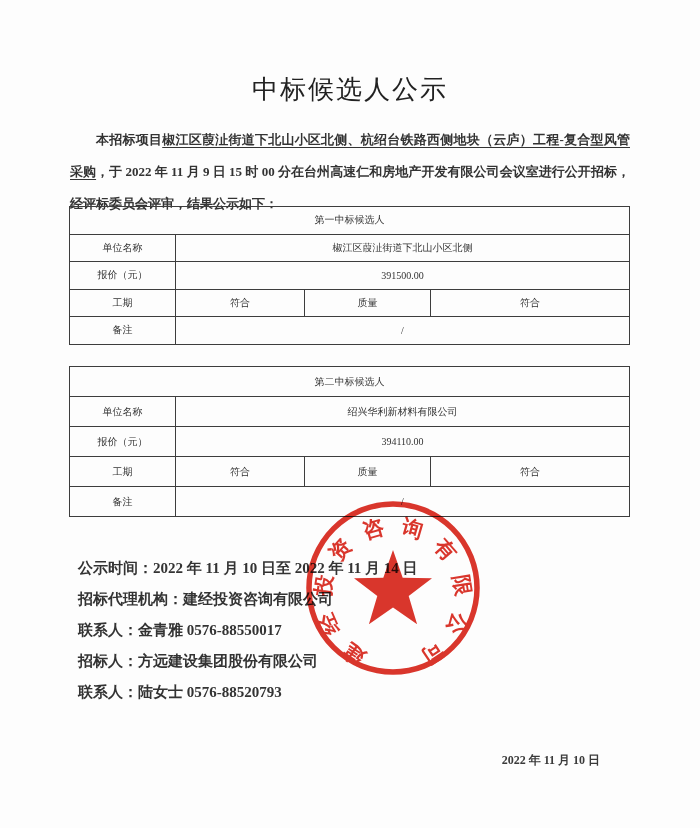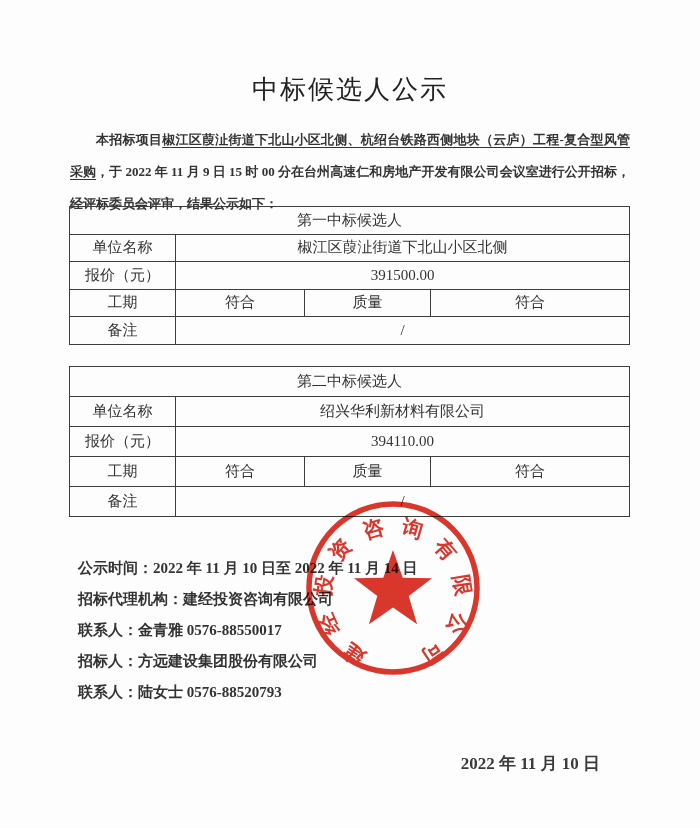--- a/index.html
+++ b/index.html
@@ -47,21 +47,21 @@
   .underlined {
     text-decoration: underline;
     text-underline-offset: 3px;
   }
   table.bid-table {
     position: absolute;
     left: 69px;
     width: 560px;
     border-collapse: collapse;
     table-layout: fixed;
-    font-size: 15px;
+    font-size: 10px;
     color: #333;
   }
   table.bid-table td {
     border: 1.5px solid #3d3d3d;
     text-align: center;
     vertical-align: middle;
     padding: 0 4px;
     overflow: hidden;
     white-space: nowrap;
   }
@@ -83,21 +83,21 @@
     height: 31px;
     line-height: 31px;
     white-space: nowrap;
   }
   .doc-date {
     position: absolute;
     top: 752px;
     left: 0;
     width: 600px;
     text-align: right;
-    font-size: 17px;
+    font-size: 12px;
     font-weight: 600;
     color: #3a3a3a;
   }
   .stamp {
     position: absolute;
     left: 293px;
     top: 488px;
     width: 200px;
     height: 200px;
     mix-blend-mode: multiply;

